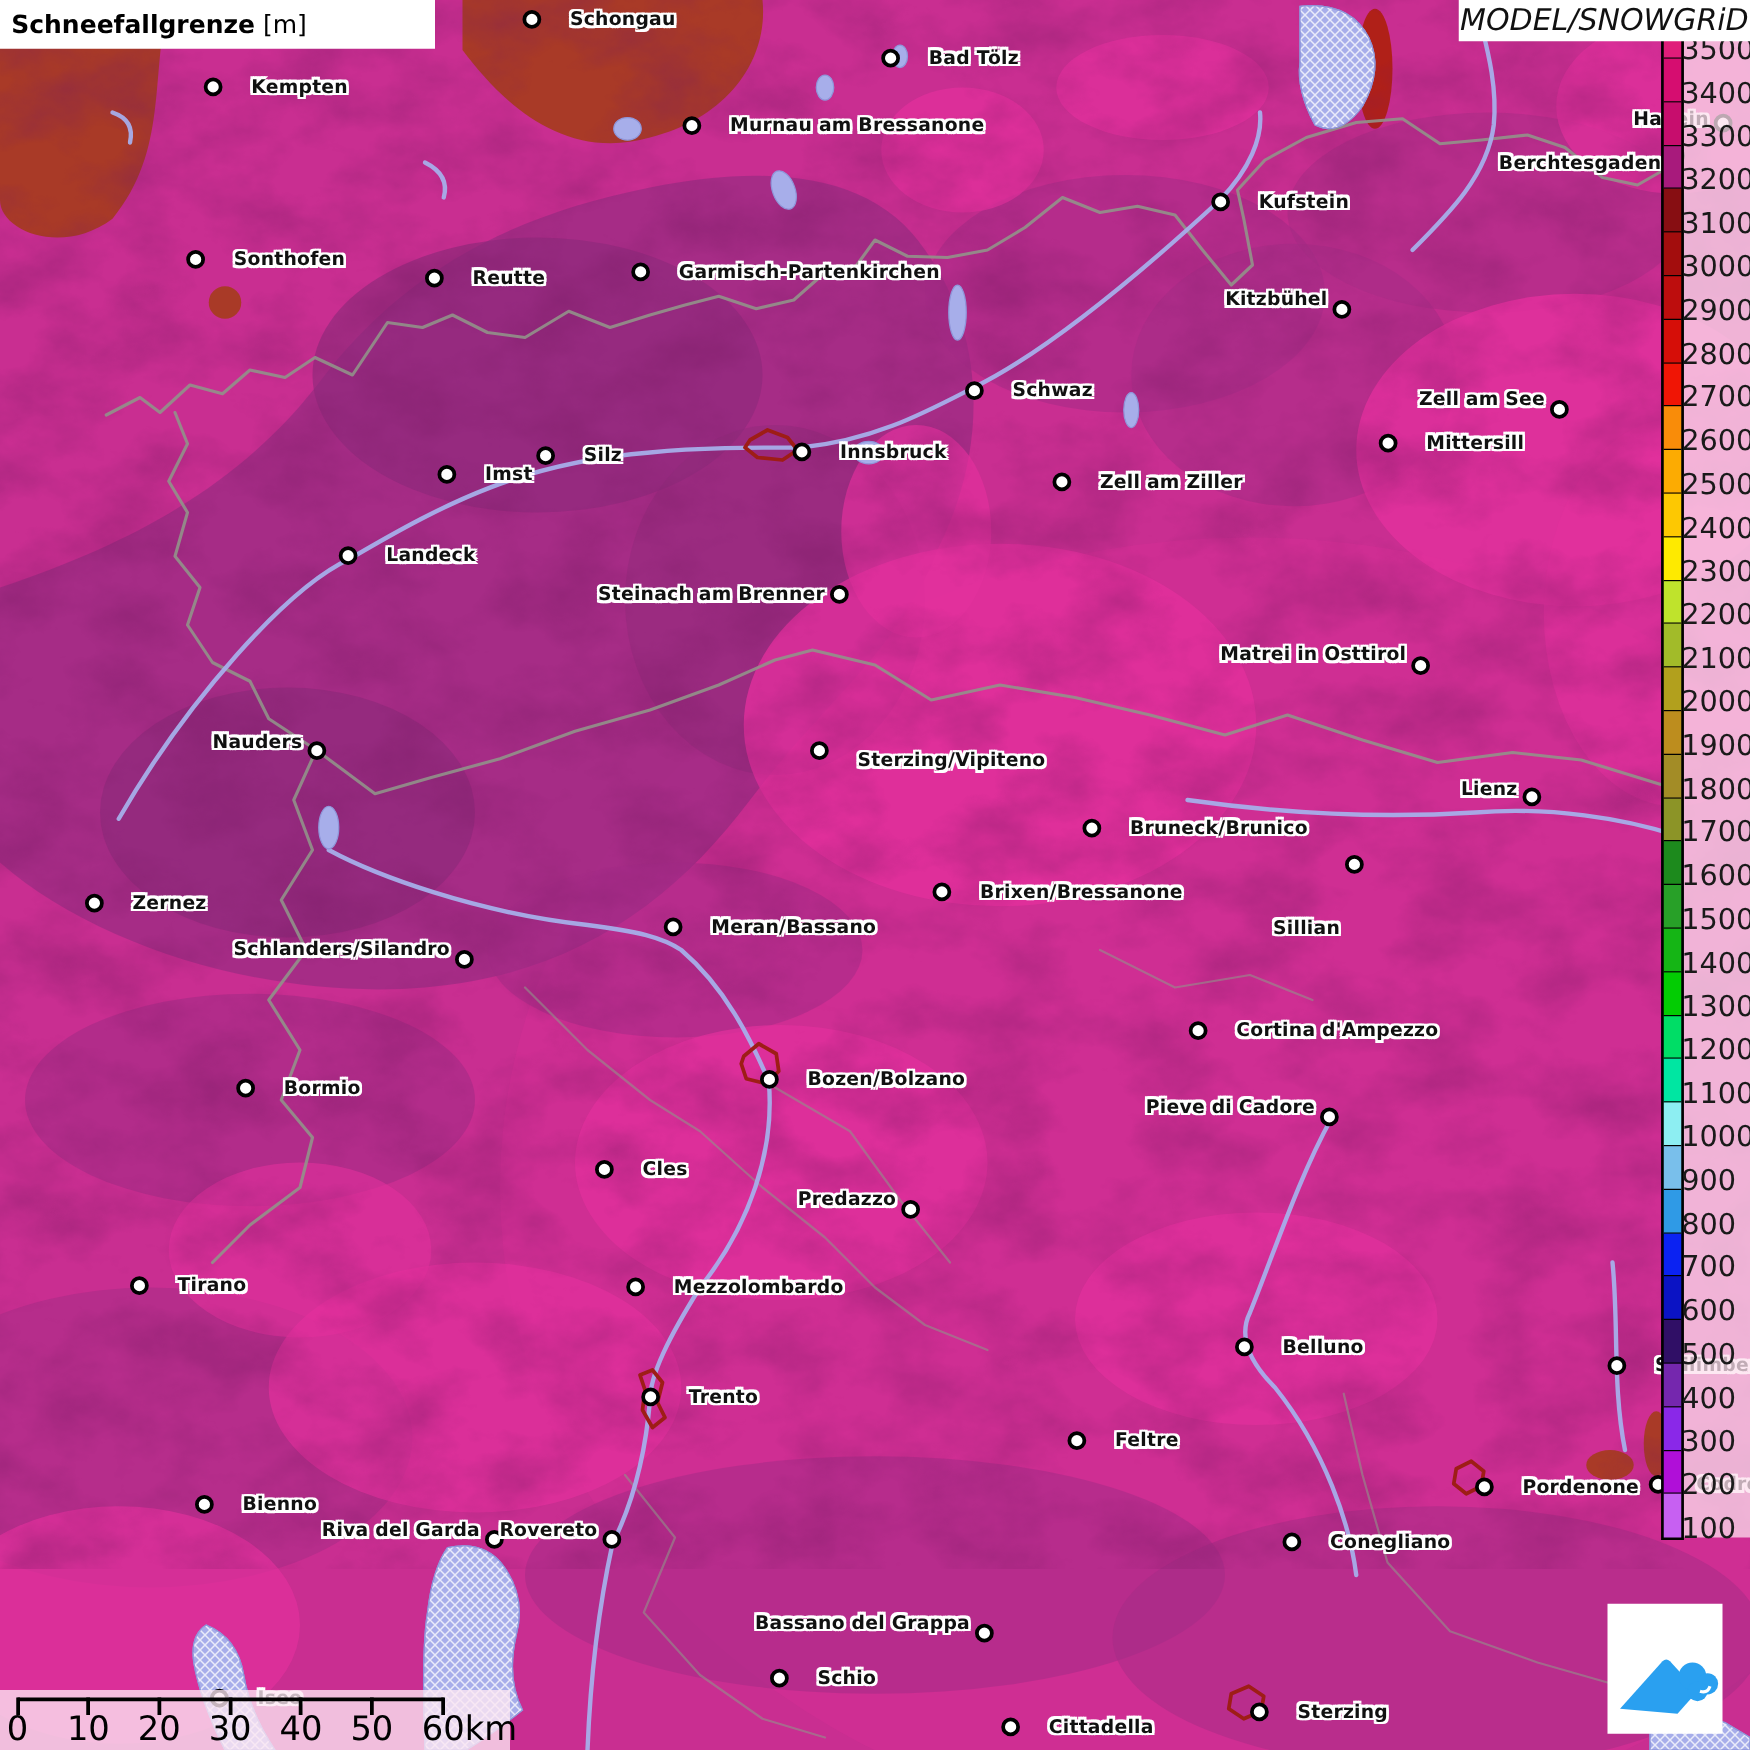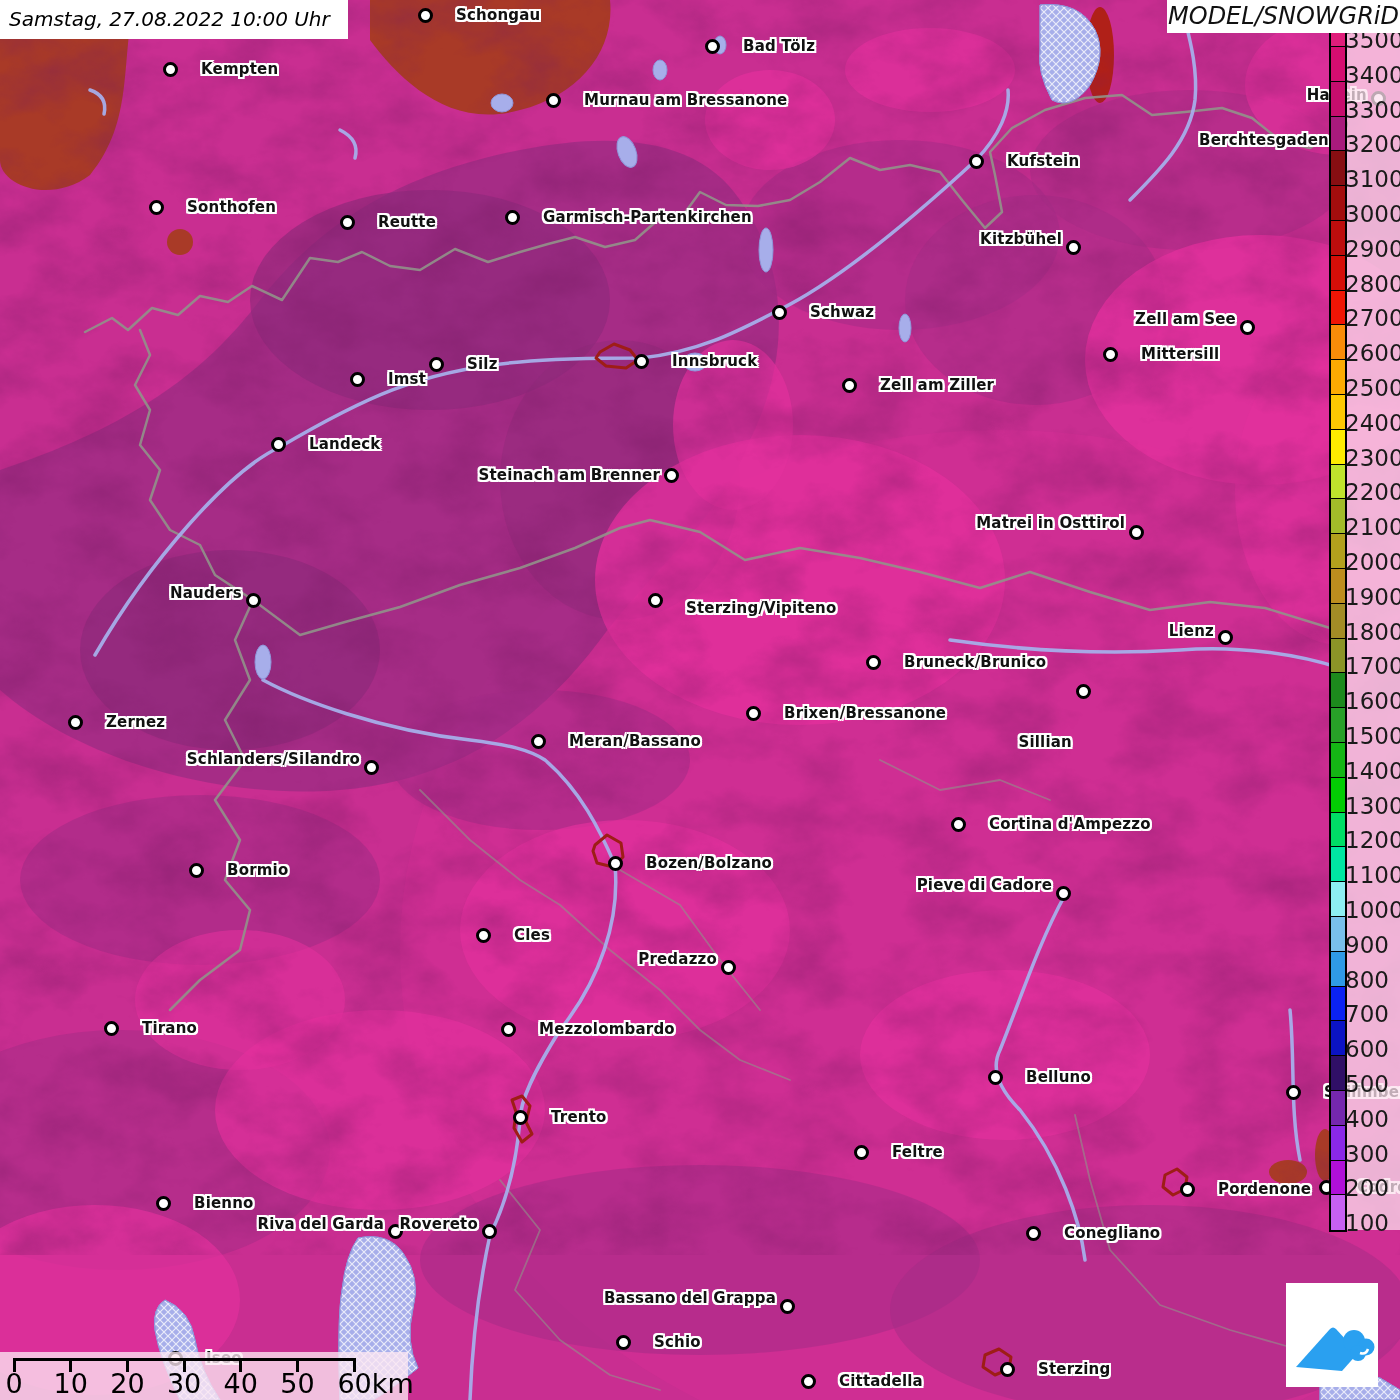--- a/index.html
+++ b/index.html
@@ -183,21 +183,21 @@
       <div class="clab lr" style="left: 436px; top: 15px;">Schongau</div>
       <div class="cdot" style="left: 162.5px; top: 61.5px;"></div>
       <div class="clab lr" style="left: 181px; top: 69px;">Kempten</div>
       <div class="cdot" style="left: 704.5px; top: 38.5px;"></div>
       <div class="clab lr" style="left: 723px; top: 46px;">Bad Tölz</div>
       <div class="cdot" style="left: 545.5px; top: 92.5px;"></div>
       <div class="clab lr" style="left: 564px; top: 100px;">Murnau am Bressanone</div>
       <div class="cdot" style="left: 1370.5px; top: 90.5px;"></div>
       <div class="clab ll" style="left: 1367px; top: 95px;">Hallein</div>
       <div class="cdot" style="left: 1332.5px; top: 116.5px;"></div>
-      <div class="clab ll" style="left: 1329px; top: 140px; padding-left: 36px;">Berchtesgaden</div>
+      <div class="clab ll" style="left: 1329px; top: 130px; padding-left: 36px;">Berchtesgaden</div>
       <div class="cdot" style="left: 968.5px; top: 153.5px;"></div>
       <div class="clab lr" style="left: 987px; top: 161px;">Kufstein</div>
       <div class="cdot" style="left: 148.5px; top: 199.5px;"></div>
       <div class="clab lr" style="left: 167px; top: 207px;">Sonthofen</div>
       <div class="cdot" style="left: 504.5px; top: 209.5px;"></div>
       <div class="clab lr" style="left: 523px; top: 217px; text-align: right;">Garmisch-Partenkirchen</div>
       <div class="cdot" style="left: 339.5px; top: 214.5px;"></div>
       <div class="clab lr" style="left: 358px; top: 222px;">Reutte</div>
       <div class="cdot" style="left: 1065.5px; top: 239.5px;"></div>
       <div class="clab ll" style="left: 1062px; top: 239px;">Kitzbühel</div>
@@ -375,21 +375,21 @@
       <div class="sb-lab" style="left: 184.1px;">30</div>
       <div class="sb-tick" style="left: 239.3px;"></div>
       <div class="sb-lab" style="left: 240.8px;">40</div>
       <div class="sb-tick" style="left: 296px;"></div>
       <div class="sb-lab" style="left: 297.5px;">50</div>
       <div class="sb-tick" style="left: 352.7px;"></div>
       <div class="sb-lab end" style="left: 354.2px;">60km</div>
     </div>
 
   <div id="title-box">
-    <div id="title-line2">Samstag, 27.08.2022 10:00 Uhr</div>
+    <div id="title-line1"><b>Schneefallgrenze</b> <span>[m]</span></div>
   </div>
   <div id="model-box">MODEL/SNOWGRiD</div>
 
   <div id="snowgrid-box">
     <svg width="92" height="104" viewBox="0 0 92 104">
       <g fill="#2aa0f0">
         <path d="M10,84 L44,46 Q47,43 50,46 L72,70 L56,88 Z"></path>
         <circle cx="68" cy="58" r="11"></circle>
         <circle cx="80" cy="64" r="8.5"></circle>
         <circle cx="72" cy="70" r="8"></circle>

